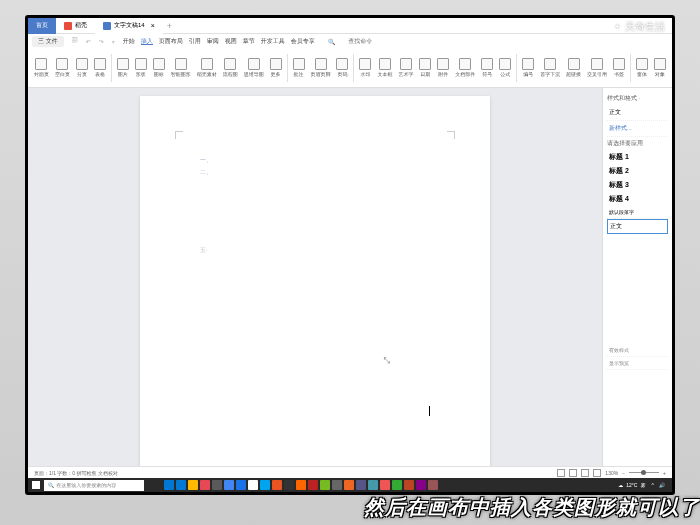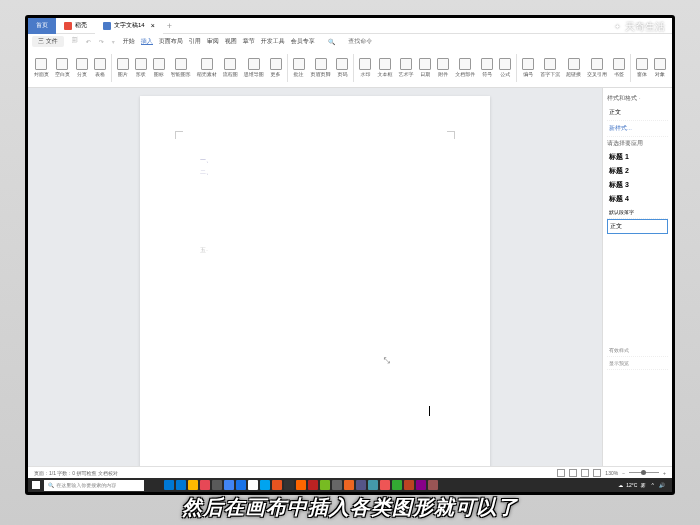--- a/index.html
+++ b/index.html
@@ -49,21 +49,21 @@
 .taskbar { position: absolute; bottom: 0; left: 0; right: 0; height: 14px; background: #2a2a2a; display: flex; align-items: center; }
 .start-btn { width: 16px; height: 14px; display: flex; align-items: center; justify-content: center; }
 .win-logo { width: 8px; height: 8px; display: grid; grid-template: 1fr 1fr / 1fr 1fr; gap: 0.5px; }
 .win-logo div { background: #fff; }
 .task-search { width: 100px; height: 11px; background: #fff; display: flex; align-items: center; padding: 0 4px; font-size: 5px; color: #888; gap: 2px; }
 .task-icons { display: flex; align-items: center; gap: 2px; margin-left: 20px; }
 .task-icon { width: 10px; height: 10px; border-radius: 1px; }
 .tray { margin-left: auto; display: flex; align-items: center; gap: 6px; padding-right: 6px; font-size: 5px; color: #fff; }
 .weather { display: flex; align-items: center; gap: 3px; }
 
-.subtitle { position: absolute; bottom: 4px; left: 0; right: 0; text-align: center; color: #fff; font-size: 20px; font-weight: bold; font-style: italic; text-shadow: -1px -1px 0 #000, 1px -1px 0 #000, -1px 1px 0 #000, 1px 1px 0 #000, 0 0 4px #000; z-index: 200; letter-spacing: 1px; }
+.subtitle { position: absolute; bottom: 4px; left: 0; right: 0; text-align: right; color: #fff; font-size: 20px; font-weight: bold; font-style: italic; text-shadow: -1px -1px 0 #000, 1px -1px 0 #000, -1px 1px 0 #000, 1px 1px 0 #000, 0 0 4px #000; z-index: 200; letter-spacing: 1px; }
 </style>
 </head>
 <body>
 
 <div class="monitor">
   <div class="watermark">
     <span class="watermark-icon">✦</span>
     <span>天奇生活</span>
   </div>
   <div class="bezel">

